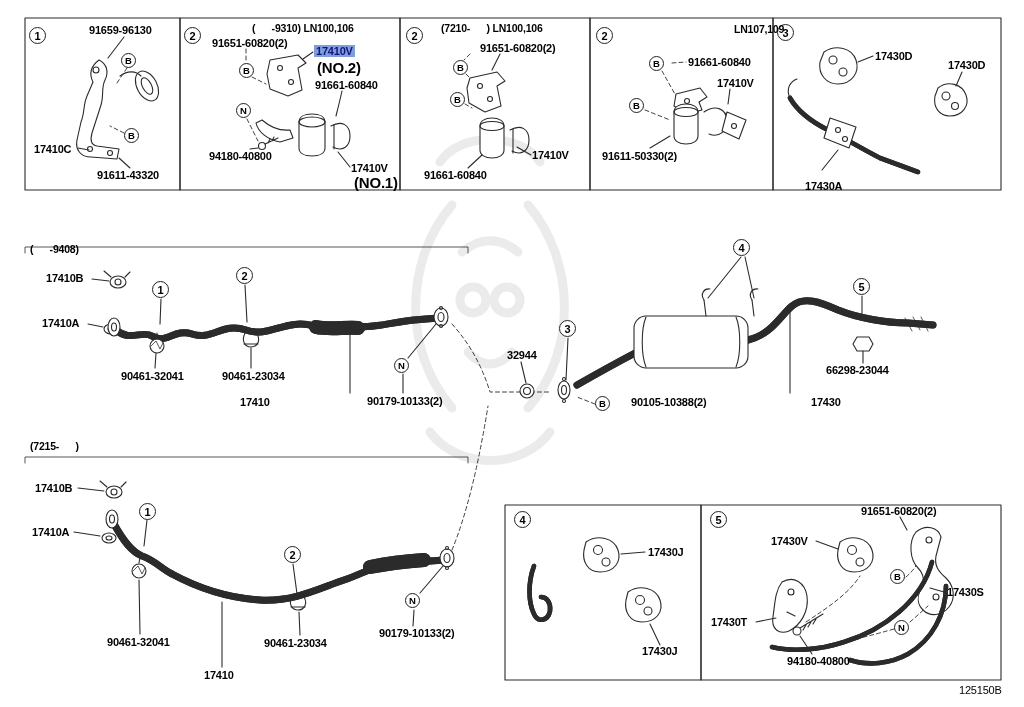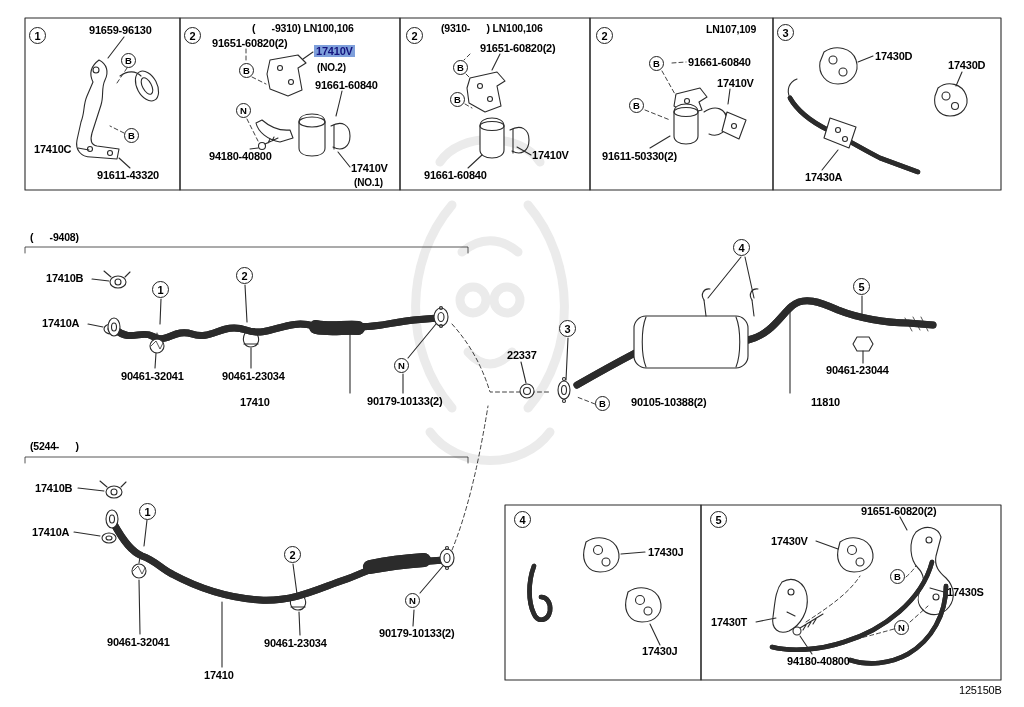--- a/index.html
+++ b/index.html
@@ -1,21 +1,21 @@
 <!DOCTYPE html>
 <html><head>
 <meta charset="utf-8">
 <style>
   html,body{margin:0;padding:0;background:#fff}
   .stage{position:relative;width:1024px;height:707px;background:#fff;
          font-family:"Liberation Sans",sans-serif;overflow:hidden}
   .pn{position:absolute;font-weight:bold;font-size:11px;line-height:12px;color:#000;
       white-space:pre;letter-spacing:-0.2px}
   .hdr{font-size:10.5px}
-  .note{font-size:10px}
+  .note{font-size:15px}
   .code{font-weight:normal}
   .hl{background:#7e9fdb;color:#14147e;padding:0 2px}
   .bg,.co{position:absolute;box-sizing:border-box;border:1.3px solid #222;border-radius:50%;
       display:flex;align-items:center;justify-content:center;font-weight:bold;color:#000;background:#fff}
   .bg{width:17px;height:17px;font-size:11px}
   .co{width:15px;height:15px;font-size:9.5px}
   svg.art{position:absolute;left:0;top:0}
   .art *{stroke:#2b2b2b;fill:none;stroke-width:1.1;stroke-linecap:round;stroke-linejoin:round}
   .art .wfill{fill:#fff}
   .art .po{stroke-width:7}
@@ -309,47 +309,47 @@
 
 <span class="pn" style="left:212px;top:37px">91651-60820(2)</span>
 <span class="pn hdr" style="left:252px;top:22px">(      -9310) LN100,106</span>
 <span class="pn hl" style="left:314px;top:45px">17410V</span>
 <span class="pn note" style="left:317px;top:62px">(NO.2)</span>
 <span class="pn" style="left:315px;top:79px">91661-60840</span>
 <span class="pn" style="left:209px;top:150px">94180-40800</span>
 <span class="pn" style="left:351px;top:162px">17410V</span>
 <span class="pn note" style="left:354px;top:177px">(NO.1)</span>
 
-<span class="pn hdr" style="left:441px;top:22px">(9310-      ) LN100,106</span>
+<span class="pn hdr" style="left:441px;top:22px">(7210-      ) LN100,106</span>
 <span class="pn" style="left:480px;top:42px">91651-60820(2)</span>
 <span class="pn" style="left:532px;top:149px">17410V</span>
 <span class="pn" style="left:424px;top:169px">91661-60840</span>
 
-<span class="pn hdr" style="left:706px;top:23px">LN107,109</span>
+<span class="pn hdr" style="left:734px;top:23px">LN107,109</span>
 <span class="pn" style="left:688px;top:56px">91661-60840</span>
 <span class="pn" style="left:717px;top:77px">17410V</span>
 <span class="pn" style="left:602px;top:150px">91611-50330(2)</span>
 
 <span class="pn" style="left:875px;top:50px">17430D</span>
 <span class="pn" style="left:948px;top:59px">17430D</span>
-<span class="pn" style="left:805px;top:171px">17430A</span>
-
-<span class="pn hdr" style="left:30px;top:231px">(      -9408)</span>
+<span class="pn" style="left:805px;top:180px">17430A</span>
+
+<span class="pn hdr" style="left:30px;top:243px">(      -9408)</span>
 <span class="pn" style="left:46px;top:272px">17410B</span>
 <span class="pn" style="left:42px;top:317px">17410A</span>
 <span class="pn" style="left:121px;top:370px">90461-32041</span>
 <span class="pn" style="left:222px;top:370px">90461-23034</span>
 <span class="pn" style="left:240px;top:396px">17410</span>
 <span class="pn" style="left:367px;top:395px">90179-10133(2)</span>
-<span class="pn" style="left:507px;top:349px">22337</span>
+<span class="pn" style="left:507px;top:349px">32944</span>
 <span class="pn" style="left:631px;top:396px">90105-10388(2)</span>
-<span class="pn" style="left:826px;top:364px">90461-23044</span>
-<span class="pn" style="left:811px;top:396px">11810</span>
-
-<span class="pn hdr" style="left:30px;top:440px">(5244-      )</span>
+<span class="pn" style="left:826px;top:364px">66298-23044</span>
+<span class="pn" style="left:811px;top:396px">17430</span>
+
+<span class="pn hdr" style="left:30px;top:440px">(7215-      )</span>
 <span class="pn" style="left:35px;top:482px">17410B</span>
 <span class="pn" style="left:32px;top:526px">17410A</span>
 <span class="pn" style="left:107px;top:636px">90461-32041</span>
 <span class="pn" style="left:264px;top:637px">90461-23034</span>
 <span class="pn" style="left:204px;top:669px">17410</span>
 <span class="pn" style="left:379px;top:627px">90179-10133(2)</span>
 
 <span class="pn" style="left:648px;top:546px">17430J</span>
 <span class="pn" style="left:642px;top:645px">17430J</span>
 

